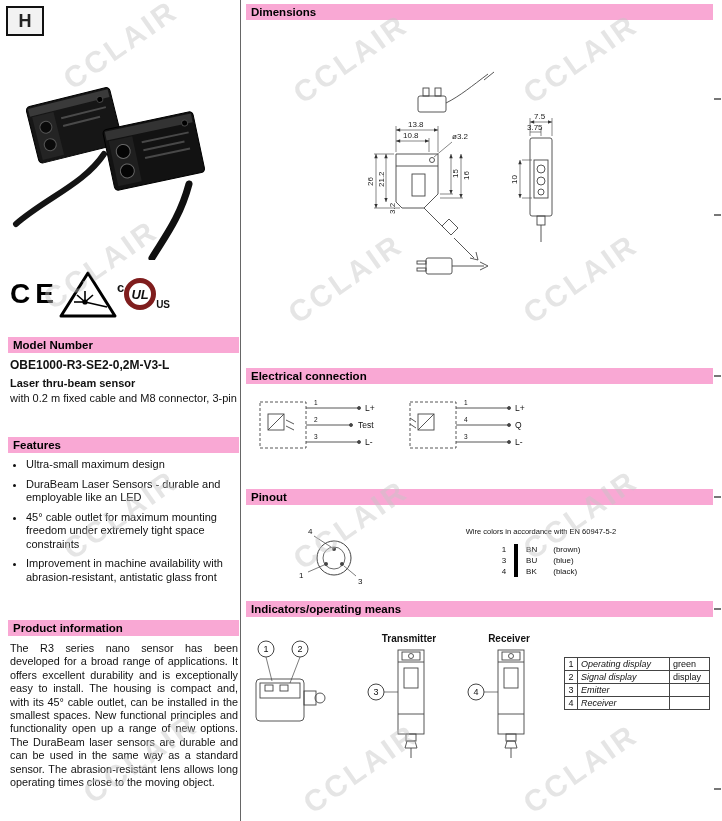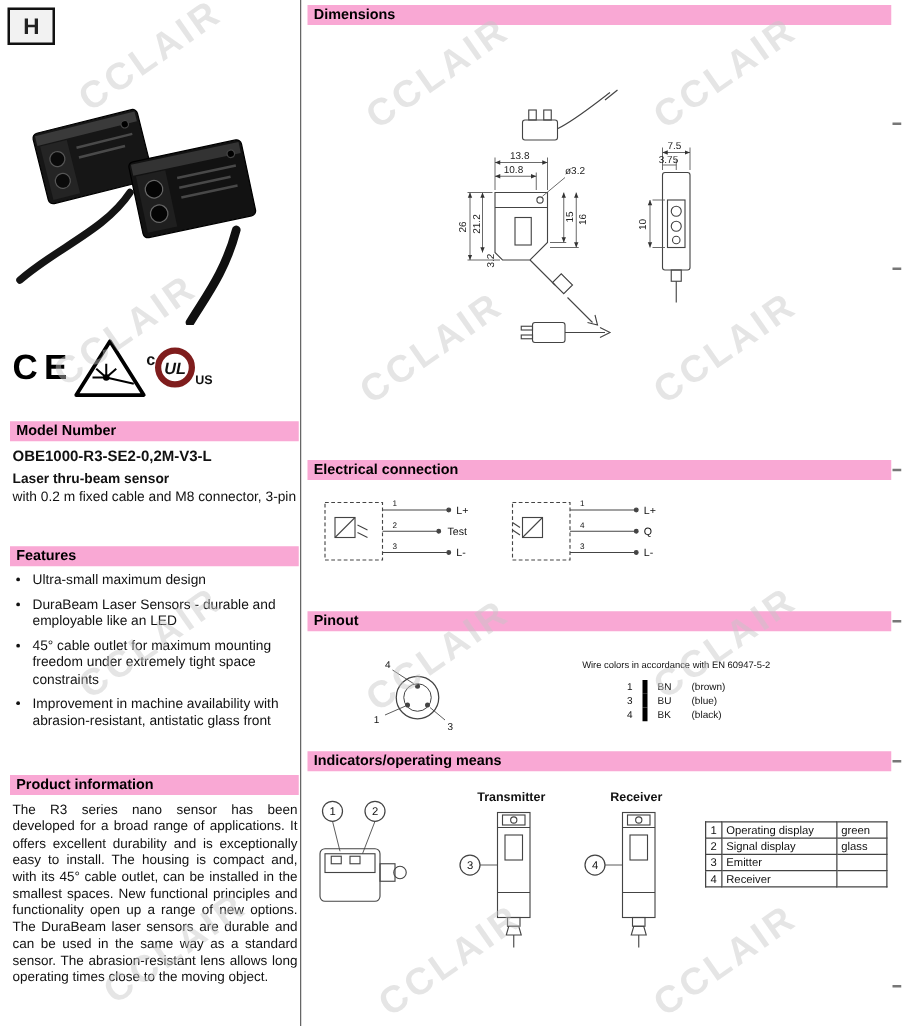--- a/index.html
+++ b/index.html
@@ -44,21 +44,21 @@
   .pinout-note { font-size:7.5px; color:#111; text-align:center; width:100%;margin-top:13px; }
   .pinout-table { border-collapse:collapse; font-size:8px; margin:8px auto 0 auto; }
   .pinout-table td { padding:0 8px; height:11px; }
   .pinout-table td.code { border-left:4px solid #000000; }
 
   .dev-label { text-align:center; font-size:10px; font-weight:600; width:90px; }
 
   .ind-table { position:absolute; border-collapse:collapse; font-size:9px; background:#fff; }
   .ind-table td { border:1px solid #444; padding:0 3px; height:13px; }
   .ind-table td.num { width:13px; text-align:center; }
-  .ind-table td.lbl { width:92px; }
+  .ind-table td.lbl { width:92px;font-style:italic; }
   .ind-table td.val { width:40px; }
 
   .edge-mark { position:absolute; left:714px; width:7px; height:2px; background:#777; }
 
   svg text { font-family:"Liberation Sans", sans-serif; }
 </style>
 </head>
 <body>
 
 <div class="page">
@@ -403,21 +403,21 @@
     <table class="ind-table" style="left:318px;top:32px;">
       <tbody>
           <tr>
         <td class="num">1</td>
         <td class="lbl">Operating display</td>
         <td class="val">green</td>
       </tr>
       <tr>
         <td class="num">2</td>
         <td class="lbl">Signal display</td>
-        <td class="val">glass</td>
+        <td class="val">display</td>
       </tr>
       <tr>
         <td class="num">3</td>
         <td class="lbl">Emitter</td>
         <td class="val"></td>
       </tr>
       <tr>
         <td class="num">4</td>
         <td class="lbl">Receiver</td>
         <td class="val"></td>

